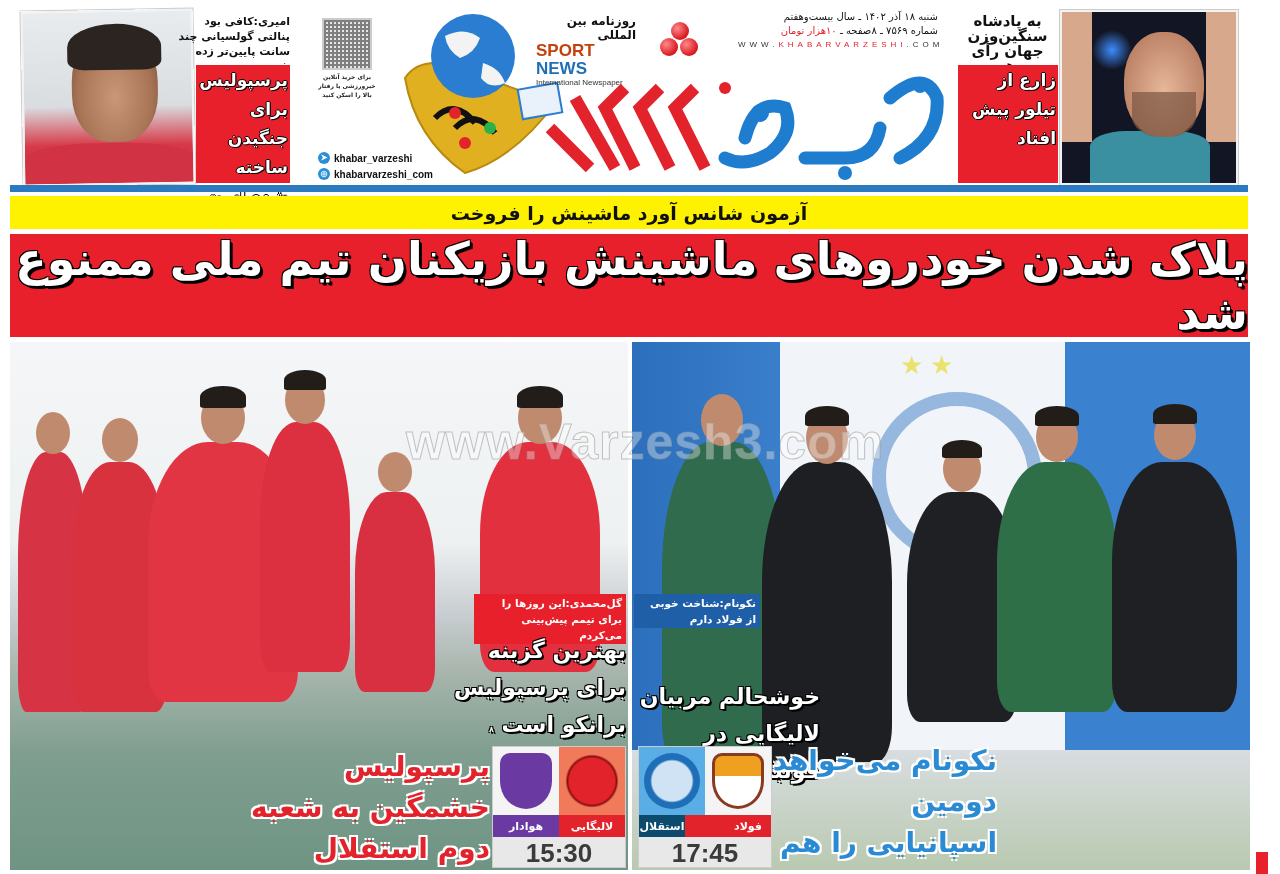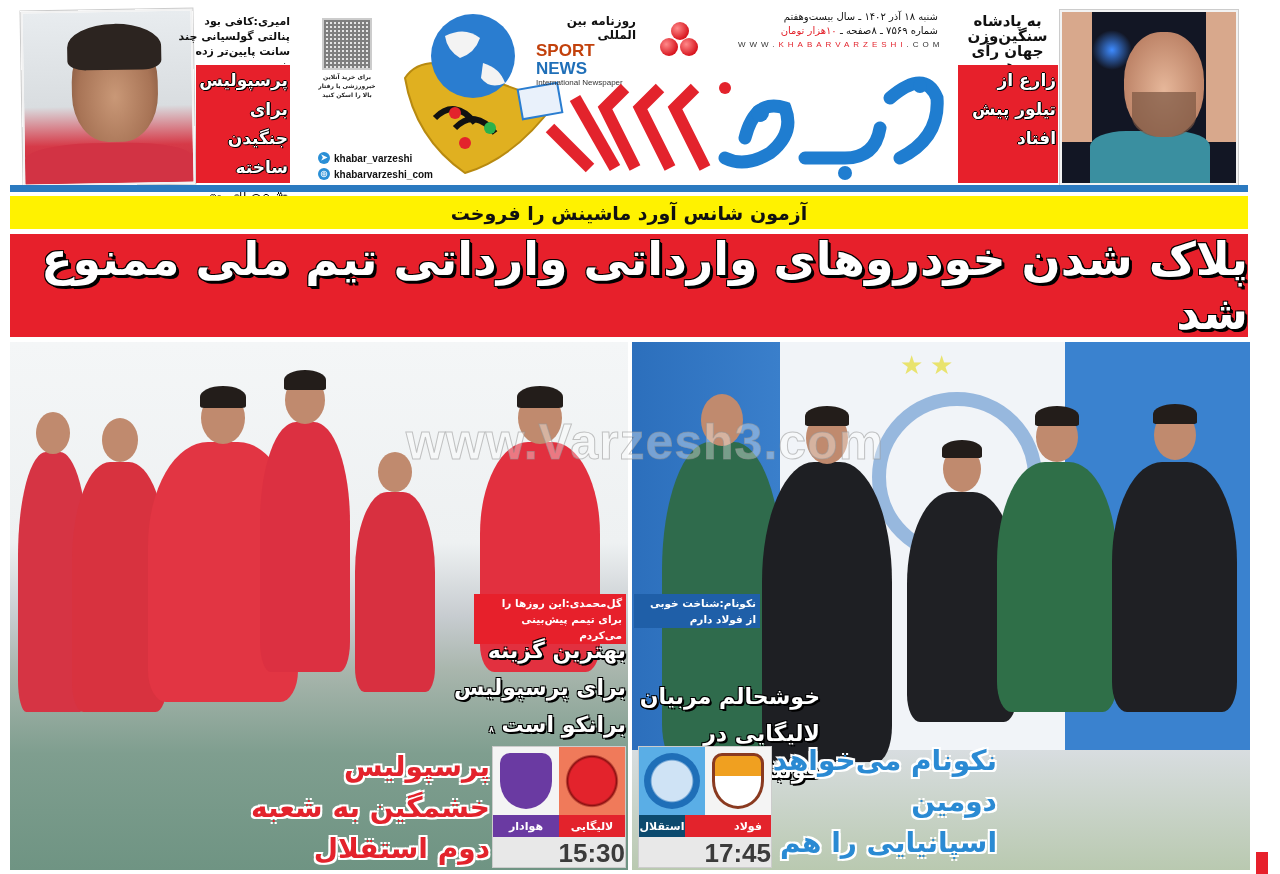--- a/index.html
+++ b/index.html
@@ -128,21 +128,21 @@
   .page-ref { font-size: 8px; color: #eee; }
 
   .red-headline { left: 236px; top: 746px; width: 254px; font-size: 28px; line-height: 41px; color: #e3232c; font-weight: bold; text-align: right; text-shadow: 2px 2px 0 #fff, -2px -2px 0 #fff, 2px -2px 0 #fff, -2px 2px 0 #fff; }
   .blue-headline { left: 772px; top: 740px; width: 225px; font-size: 28px; line-height: 41px; color: #2a8ad3; font-weight: bold; text-align: right; text-shadow: 2px 2px 0 #fff, -2px -2px 0 #fff, 2px -2px 0 #fff, -2px 2px 0 #fff; }
 
   .match-card { width: 134px; height: 122px; background: #e8e8e8; border: 1px solid #ccc; }
   .match-card .logos { display: flex; height: 68px; }
   .match-card .logo { flex: 1; display: flex; align-items: center; justify-content: center; }
   .match-card .names { display: flex; height: 22px; }
   .match-card .name { flex: 1; color: #fff; font-size: 11px; font-weight: bold; display: flex; align-items: center; justify-content: center; }
-  .match-card .time { height: 28px; font-family: "Liberation Sans", sans-serif; font-size: 26px; font-weight: bold; color: #3b3b3b; text-align: right; line-height: 32px; direction: ltr; }
+  .match-card .time { height: 28px; font-family: "Liberation Sans", sans-serif; font-size: 26px; font-weight: bold; color: #3b3b3b; text-align: center; line-height: 32px; direction: ltr; }
   .crest { width: 52px; height: 56px; border-radius: 10px 10px 50% 50%; }
 
   .corner-red { left: 1256px; top: 852px; width: 12px; height: 22px; background: #e7202b; }
 </style>
 </head>
 <body>
 
 <div class="abs photo-left">
   <div class="shirt"></div>
     <div class="head"></div>
@@ -228,21 +228,21 @@
   <div class="singlet"></div>
     <div class="head"></div>
     <div class="beard"></div>
 </div>
 
 <div class="abs band-blue"></div>
 <div class="abs band-yellow">
   <span>آزمون شانس آورد ماشینش را فروخت</span>
 </div>
 <div class="abs band-red">
-  <span>پلاک شدن خودروهای وارداتی وارداتی تیم ملی ممنوع شد</span>
+  <span>پلاک شدن خودروهای ماشینش بازیکنان تیم ملی ممنوع شد</span>
 </div>
 
 <div class="abs photo-persepolis">
   <div class="player" style="left:8px;top:110px;width:70px;height:260px;background:#d63444;">
       <div class="h" style="top:-40px;width:34px;height:42px"></div>
     </div>
   <div class="player" style="left:62px;top:120px;width:95px;height:250px;background:#d8323f;">
       <div class="h" style="top:-44px;width:36px;height:44px"></div>
     </div>
   <div class="player" style="left:138px;top:100px;width:150px;height:260px;background:#e23543;">

